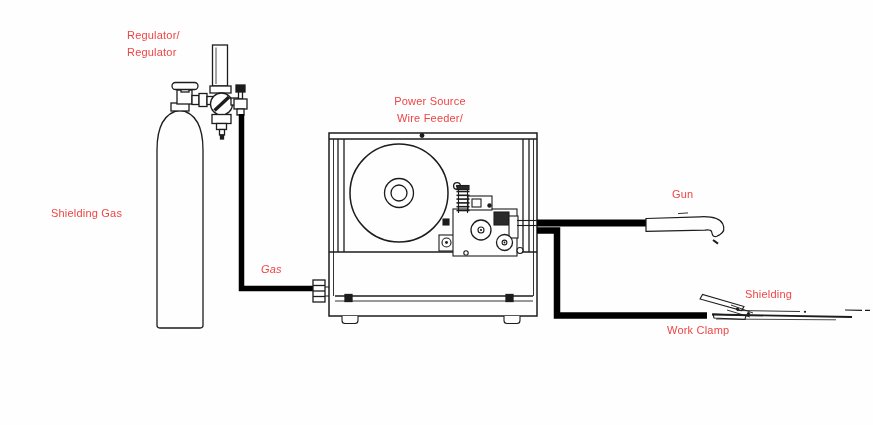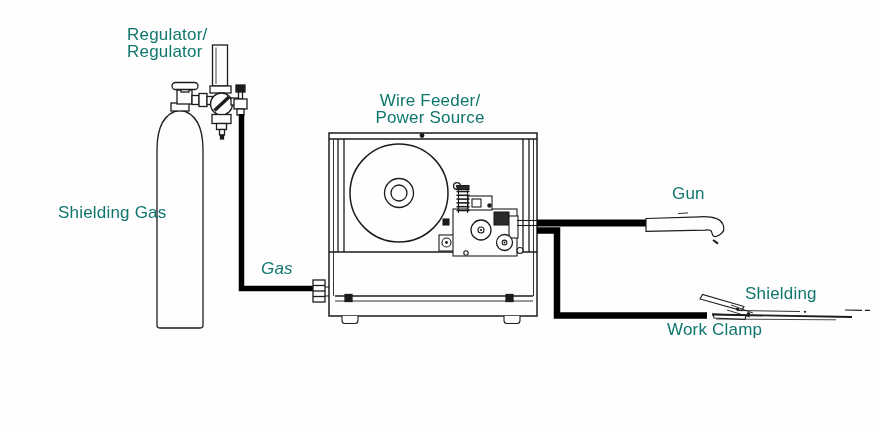--- a/index.html
+++ b/index.html
@@ -1,21 +1,21 @@
 <!DOCTYPE html>
 <html><head>
 <meta charset="utf-8">
 <style>
   html,body{margin:0;padding:0;background:#fff;}
   #stage{
     position:relative;width:873px;height:425px;background:#fefefe;overflow:hidden;
     font-family:"Liberation Sans","DejaVu Sans",sans-serif;color:#1e1e1e;
   }
   #artwork{position:absolute;left:0;top:0;}
-  .lbl{position:absolute;font-size:17px;line-height:16.5px;letter-spacing:.2px;color:#0f766e;white-space:nowrap;}
+  .lbl{position:absolute;font-size:11px;line-height:16.5px;letter-spacing:.2px;color:#ef4444;white-space:nowrap;}
   .lbl.center{text-align:center;}
 </style>
 </head>
 <body>
 
 <div id="stage">
 
   <svg id="artwork" width="873" height="425" viewBox="0 0 873 425" fill="none" stroke="#1c1c1c" stroke-width="1.3">
 
     <g>
@@ -167,27 +167,27 @@
       <line x1="845" y1="310" x2="862" y2="310.3" stroke-width="1.2"></line>
       <line x1="865" y1="310.3" x2="870" y2="310.4" stroke-width="1.2"></line>
     </g>
   </svg>
 
   <div class="lbl" style="left:127px;top:27px;">
     <div>Regulator/</div>
     <div>Regulator</div>
   </div>
 
-  <div class="lbl" style="left:58px;top:205px;">Shielding Gas</div>
+  <div class="lbl" style="left:51px;top:205px;">Shielding Gas</div>
 
   <div class="lbl" style="left:261px;top:261px;font-style:italic;">Gas</div>
 
   <div class="lbl center" style="left:350px;top:93px;width:160px;">
+    <div>Power Source</div>
     <div>Wire Feeder/</div>
-    <div>Power Source</div>
   </div>
 
   <div class="lbl" style="left:672px;top:186px;">Gun</div>
 
   <div class="lbl" style="left:745px;top:286px;">Shielding</div>
 
   <div class="lbl" style="left:667px;top:322px;">Work Clamp</div>
 
 </div>
 

